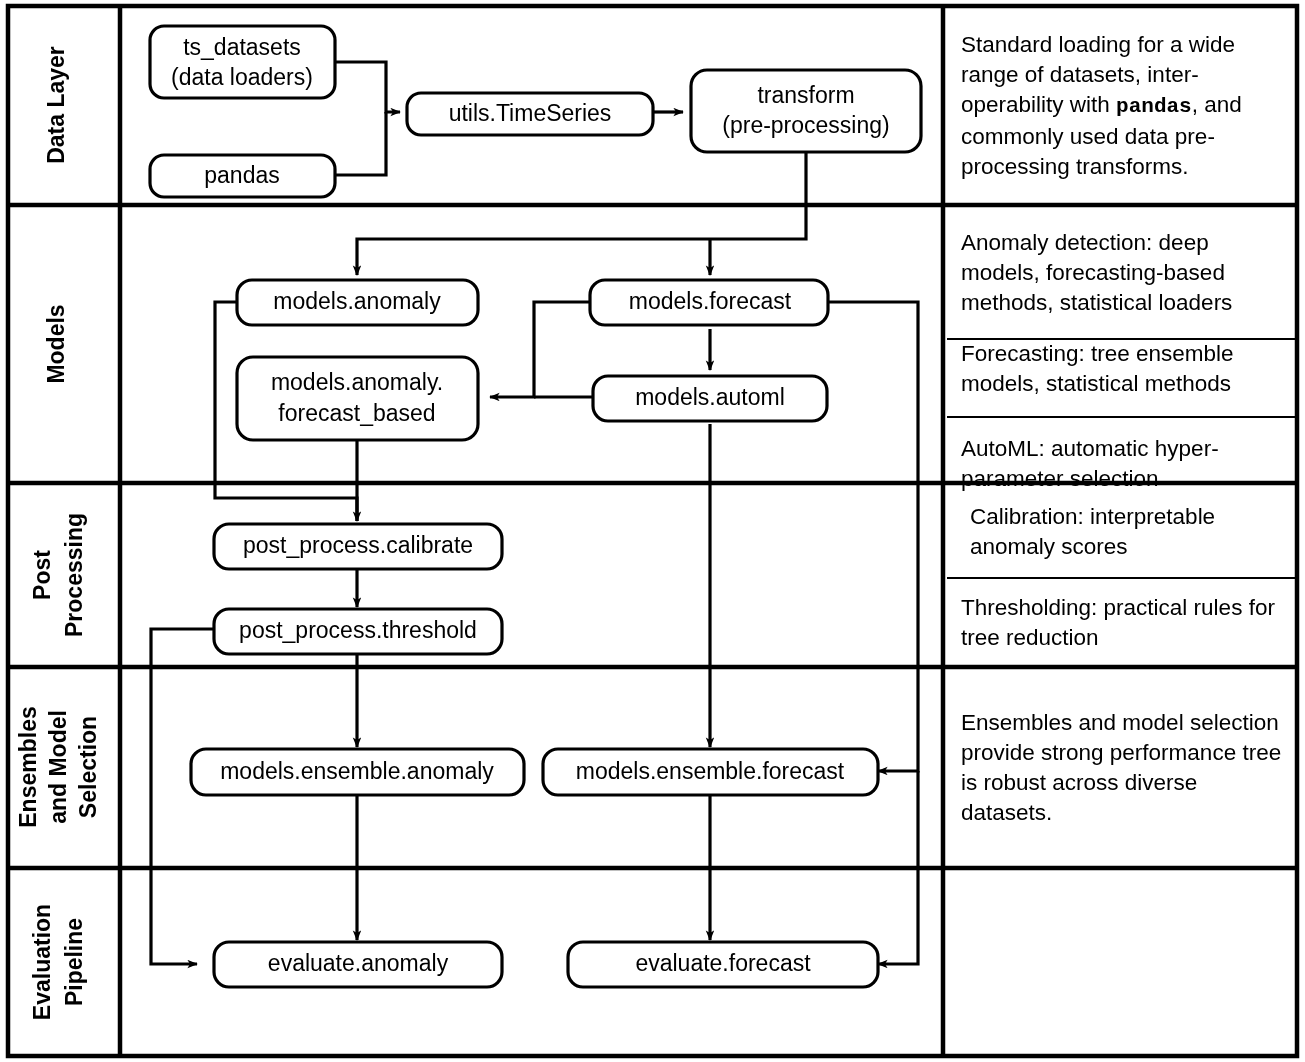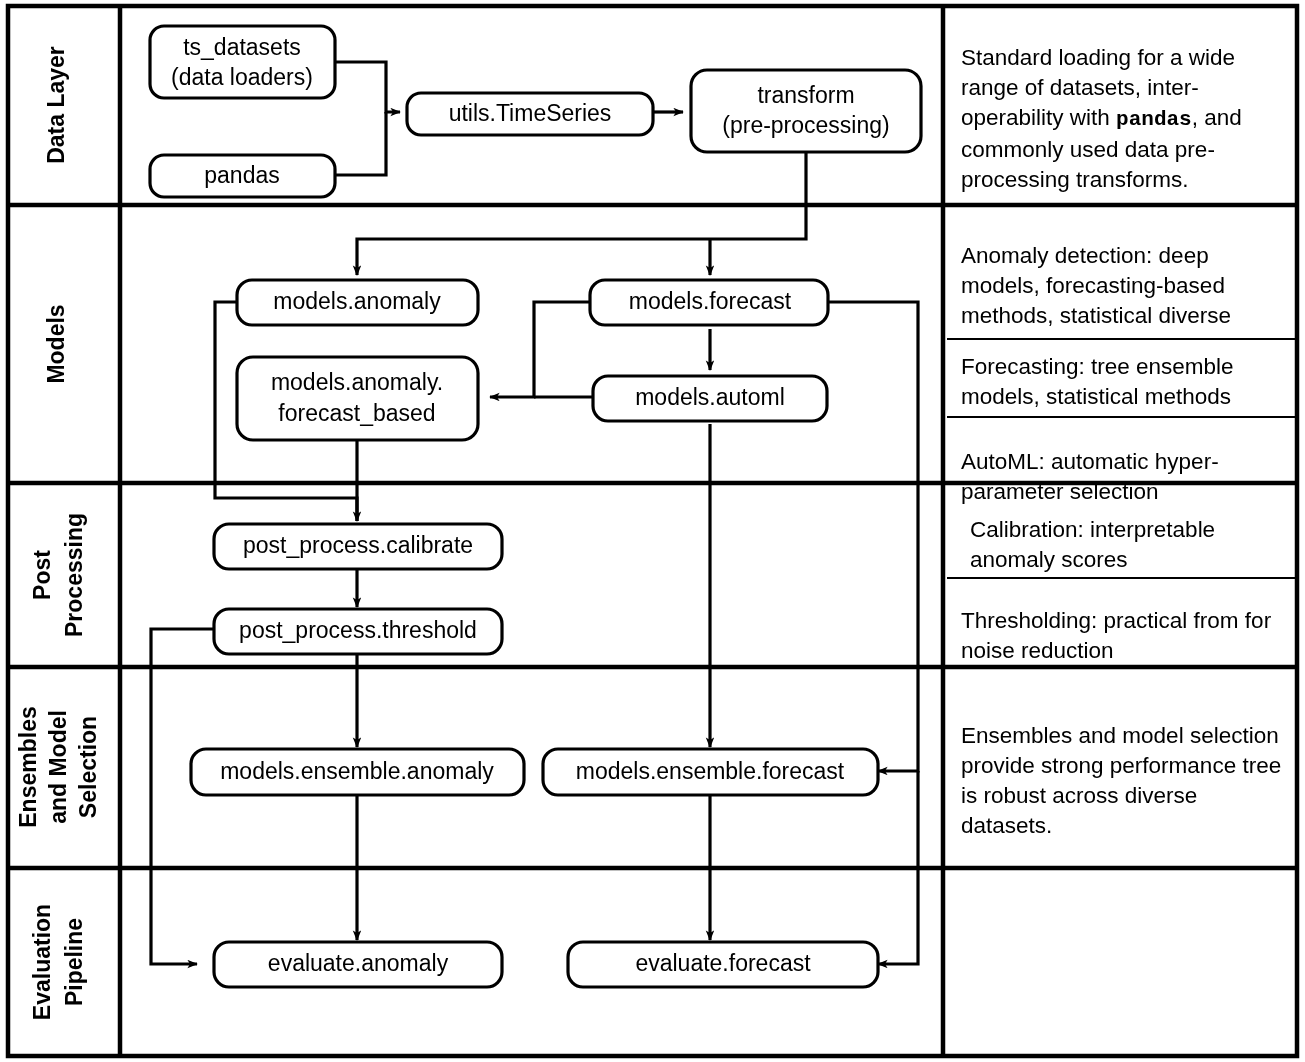--- a/index.html
+++ b/index.html
@@ -1,21 +1,21 @@
 <!DOCTYPE html>
 <html><head>
 <meta charset="utf-8">
 <style>
   html,body{margin:0;padding:0;background:#ffffff;}
   body{font-family:"Liberation Sans", sans-serif;}
   #page{position:relative;width:1305px;height:1062px;overflow:hidden;background:#fff;}
   svg#diagram{position:absolute;left:0;top:0;width:1305px;height:1062px;}
   .node-text{font-family:"Liberation Sans", sans-serif;font-size:23px;fill:#000;text-anchor:middle;dominant-baseline:middle;}
   .row-label{font-family:"Liberation Sans", sans-serif;font-size:23px;font-weight:bold;fill:#000;text-anchor:middle;}
-  .desc{position:absolute;font-family:"Liberation Sans", sans-serif;font-size:22.5px;line-height:30px;color:#000;box-sizing:border-box;padding:0 10px 0 14px;display:flex;flex-direction:column;justify-content:center;margin-top:13px;}
+  .desc{position:absolute;font-family:"Liberation Sans", sans-serif;font-size:22.5px;line-height:30px;color:#000;box-sizing:border-box;padding:0 10px 0 14px;display:flex;flex-direction:column;justify-content:center;}
   .desc span.mono{font-family:"Liberation Mono", monospace;font-weight:bold;font-size:21px;}
   .nodebox{fill:#fff;stroke:#000;stroke-width:3.2;}
   .conn{stroke:#000;stroke-width:3.2;fill:none;}
   .grid-outer{fill:none;stroke:#000;stroke-width:4.5;}
   .grid-thin{stroke:#000;stroke-width:2.2;}
 </style>
 </head>
 <body>
 
 <div id="page">
@@ -173,37 +173,37 @@
       <rect class="nodebox" x="568" y="942" width="310" height="45" rx="15" ry="15"></rect>
       <text class="node-text" x="723" y="965">evaluate.forecast</text>
     </g>
   </svg>
 
   <div class="desc" style="left:947px;top:10px;width:348px;height:191px;">
     <div>Standard loading for a wide range of datasets, inter-operability with <span class="mono">pandas</span>, and commonly used data pre-processing transforms.</div>
   </div>
 
   <div class="desc" style="left:947px;top:209px;width:348px;height:128px;">
-    <div>Anomaly detection: deep models, forecasting-based methods, statistical diverse</div>
+    <div>Anomaly detection: deep models, forecasting-based methods, statistical loaders</div>
   </div>
 
   <div class="desc" style="left:947px;top:341px;width:348px;height:56px;">
     <div>Forecasting: tree ensemble models, statistical methods</div>
   </div>
 
   <div class="desc" style="left:947px;top:433px;width:348px;height:62px;">
     <div>AutoML: automatic hyper-parameter selection</div>
   </div>
 
   <div class="desc" style="left:947px;top:487px;width:348px;height:89px;padding-left:23px;">
     <div>Calibration: interpretable anomaly scores</div>
   </div>
 
   <div class="desc" style="left:947px;top:580px;width:348px;height:85px;">
-    <div>Thresholding: practical from for noise reduction</div>
+    <div>Thresholding: practical rules for tree reduction</div>
   </div>
 
   <div class="desc" style="left:947px;top:671px;width:348px;height:193px;">
     <div>Ensembles and model selection provide strong performance tree is robust across diverse datasets.</div>
   </div>
 
 
 </div>
 
 </body></html>

